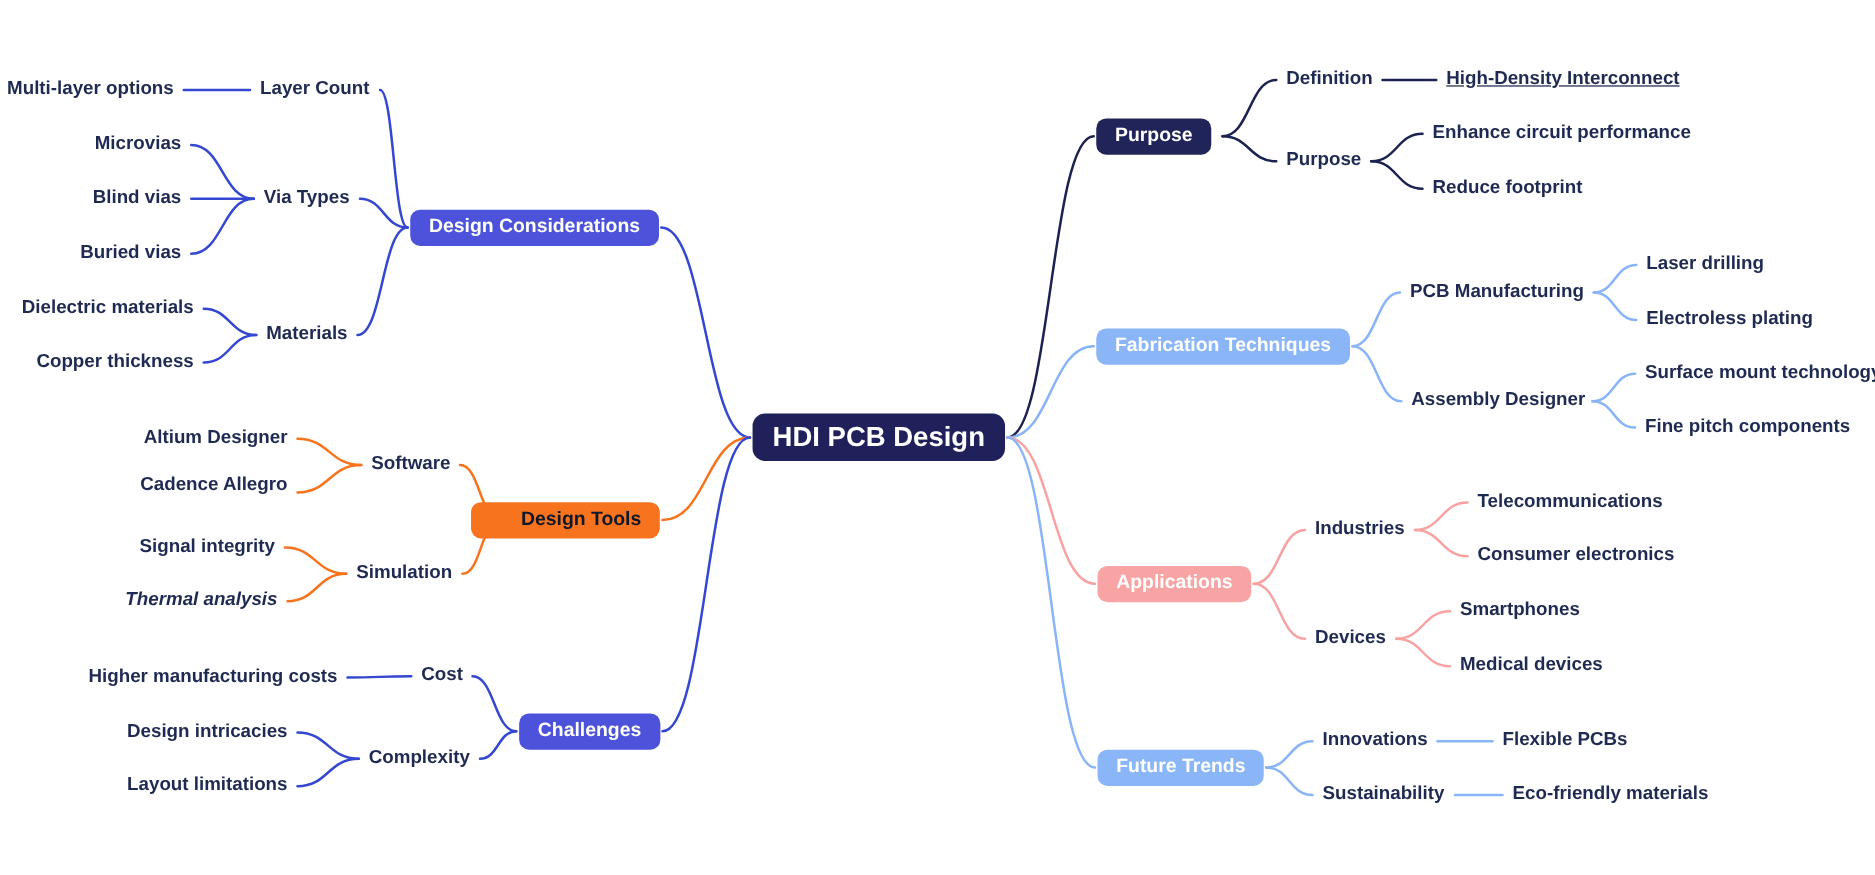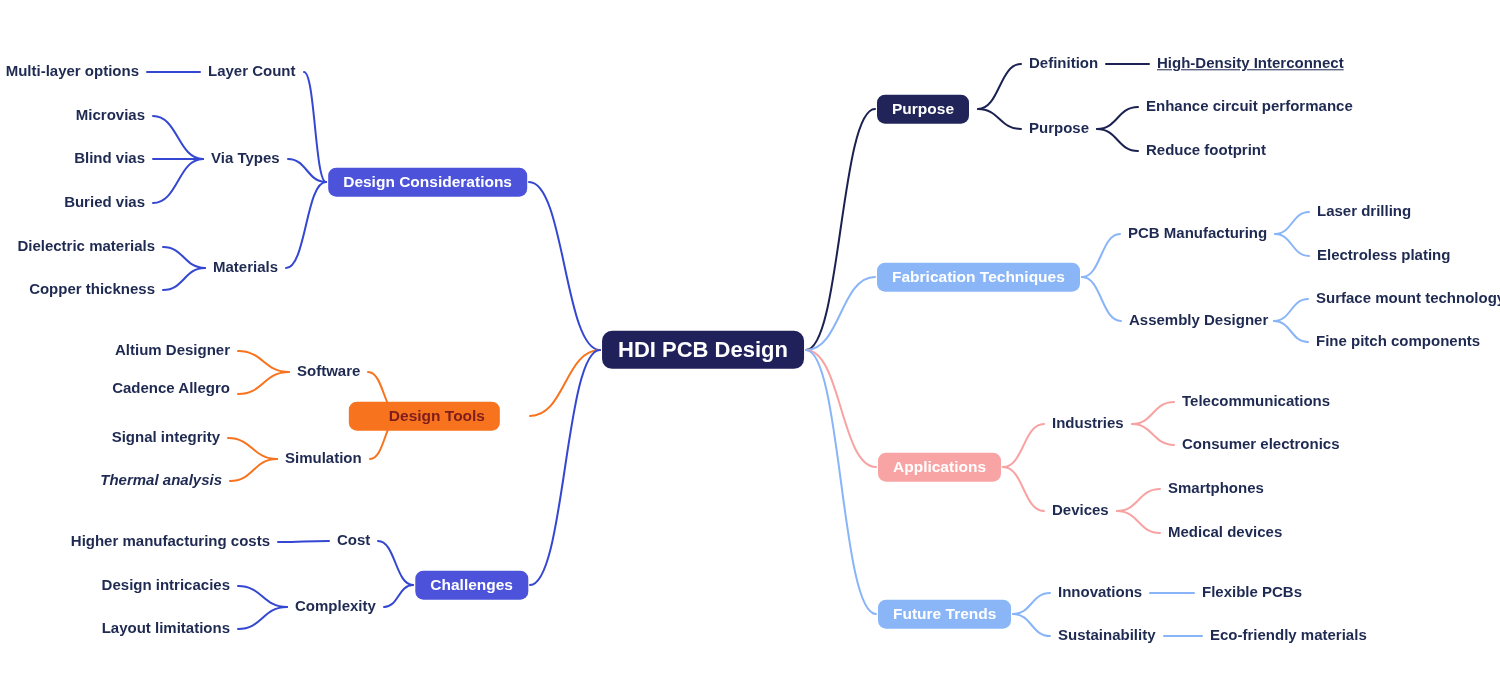--- a/index.html
+++ b/index.html
@@ -119,21 +119,21 @@
       <div class="node root" style="left: 703px; top: 350px; background: rgb(32, 33, 90); color: rgb(255, 255, 255);">HDI PCB Design</div>
       <div class="node text" style="left: 208px; top: 72px;">Layer Count</div>
       <div class="node text anchor-r" style="left: 139px; top: 72px;">Multi-layer options</div>
       <div class="node text" style="left: 211px; top: 159px;">Via Types</div>
       <div class="node text anchor-r" style="left: 145px; top: 116px;">Microvias</div>
       <div class="node text anchor-r" style="left: 145px; top: 159px;">Blind vias</div>
       <div class="node text anchor-r" style="left: 145px; top: 203px;">Buried vias</div>
       <div class="node text" style="left: 213px; top: 268px;">Materials</div>
       <div class="node text anchor-r" style="left: 155px; top: 247px;">Dielectric materials</div>
       <div class="node text anchor-r" style="left: 155px; top: 290px;">Copper thickness</div>
-      <div class="node box anchor-r" style="left: 500px; top: 416px; background: rgb(247, 115, 30); color: #7f1d1d; padding-left: 40px;">Design Tools</div>
+      <div class="node box anchor-r" style="left: 528px; top: 416px; background: rgb(247, 115, 30); color: #0f172a; padding-left: 40px;">Design Tools</div>
       <div class="node text" style="left: 297px; top: 372px;">Software</div>
       <div class="node text anchor-r" style="left: 230px; top: 351px;">Altium Designer</div>
       <div class="node text anchor-r" style="left: 230px; top: 372px; margin-top: 17px;">Cadence Allegro</div>
       <div class="node text" style="left: 285px; top: 459px;">Simulation</div>
       <div class="node text anchor-r" style="left: 220px; top: 438px;">Signal integrity</div>
       <div class="node text anchor-r" style="left: 222px; top: 481px; font-style: italic;">Thermal analysis</div>
       <div class="node box anchor-r" style="left: 528px; top: 585px; background: rgb(76, 83, 218); color: rgb(255, 255, 255);">Challenges</div>
       <div class="node text" style="left: 337px; top: 541px;">Cost</div>
       <div class="node text anchor-r" style="left: 270px; top: 542px;">Higher manufacturing costs</div>
       <div class="node text" style="left: 295px; top: 607px;">Complexity</div>

